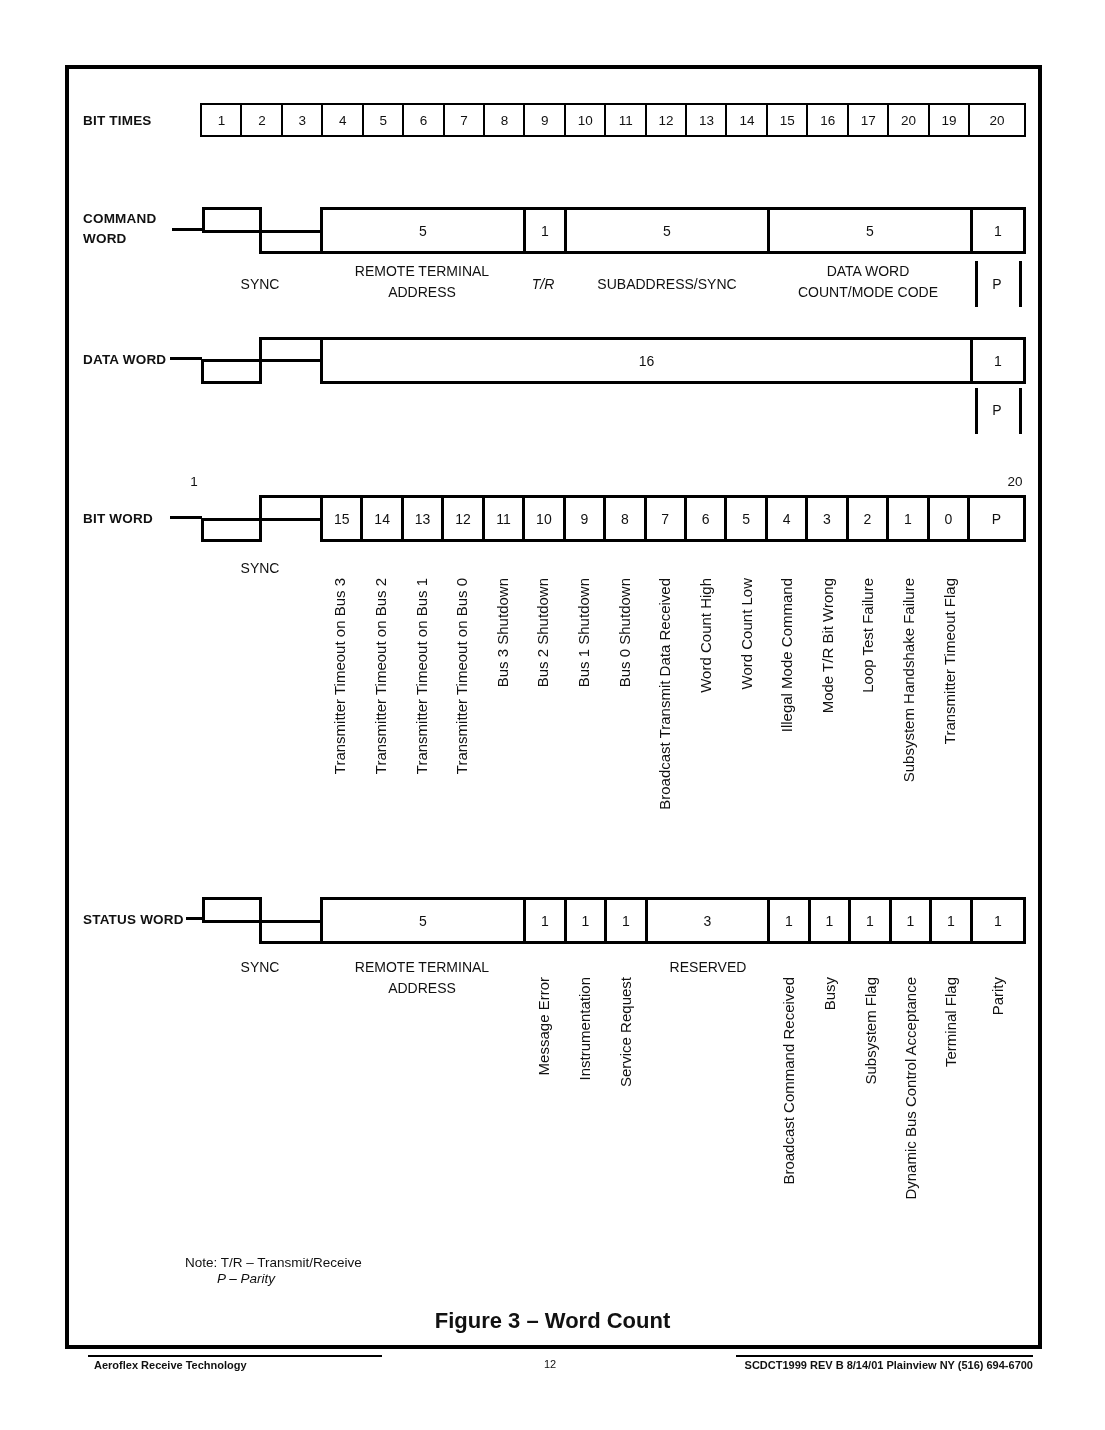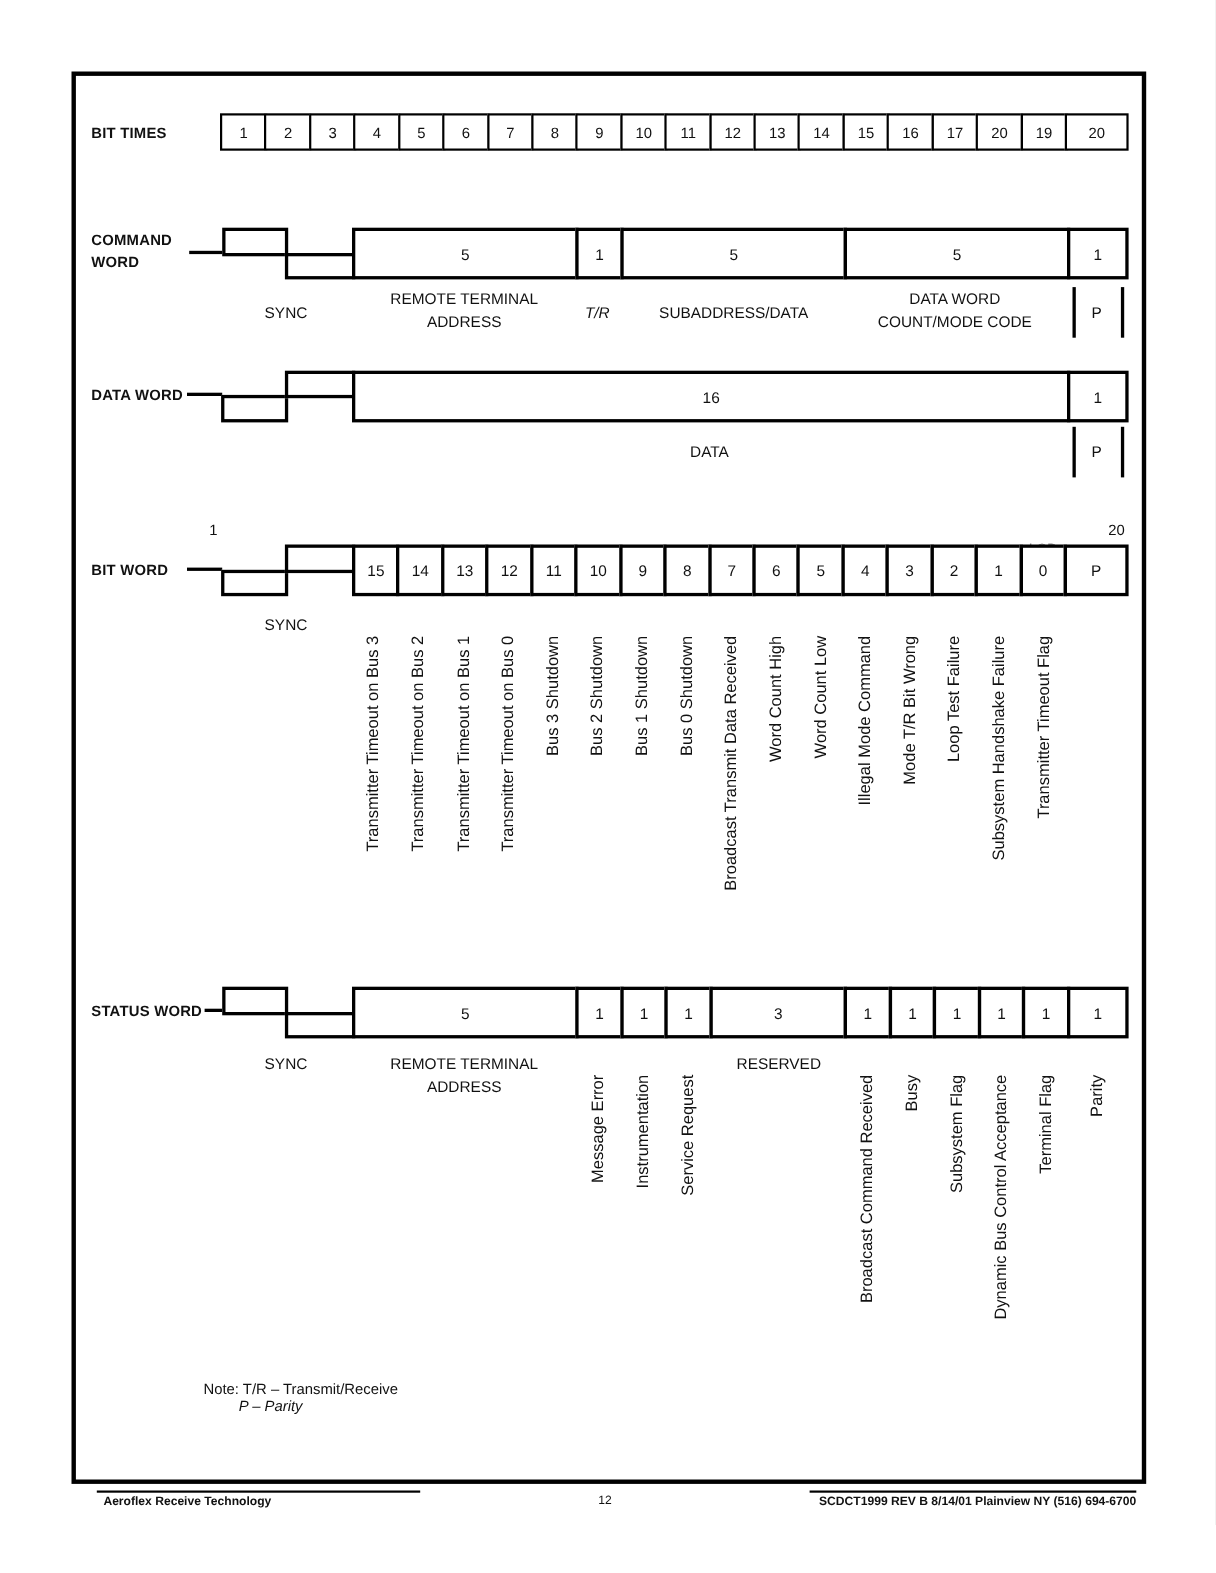--- a/index.html
+++ b/index.html
@@ -103,38 +103,37 @@
       <div class="cell">5</div>
       <div class="cell">5</div>
       <div class="cell">1</div>
     </div>
   <div class="flabel" style="left:210px;top:274px;width:100px;">SYNC</div>
   <div class="flabel" style="left:322px;top:261px;width:200px;">
     <div>REMOTE TERMINAL</div>
     <div>ADDRESS</div>
   </div>
   <div class="flabel" style="left:493px;top:274px;width:100px;font-style:italic;">T/R</div>
-  <div class="flabel" style="left:567px;top:274px;width:200px;">SUBADDRESS/DATA</div>
+  <div class="flabel" style="left:567px;top:274px;width:200px;">SUBADDRESS/SYNC</div>
   <div class="flabel" style="left:768px;top:261px;width:200px;">
     <div>DATA WORD</div>
     <div>COUNT/MODE CODE</div>
   </div>
   <div class="tick" style="left:975px;top:261px;"></div>
   <div class="flabel" style="left:967px;top:274px;width:60px;">P</div>
   <div class="tick" style="left:1019px;top:261px;"></div>
 
   <div class="rowlabel" style="left:83px;top:350px;">DATA WORD</div>
   <div class="hline" style="left:170px;top:357px;width:32px;"></div>
   <div class="sync" style="left:201px;top:359px;width:61px;height:25px;"></div>
   <div class="sync" style="left:259px;top:337px;width:64px;height:25px;"></div>
   <div class="boxrow data-row">
     <div class="cell">16</div>
     <div class="cell">1</div>
   </div>
-  <div class="flabel" style="left:445px;top:400px;width:400px;">DATA</div>
   <div class="tick" style="left:975px;top:388px;"></div>
   <div class="flabel" style="left:967px;top:400px;width:60px;">P</div>
   <div class="tick" style="left:1019px;top:388px;"></div>
 
   <div class="marker" style="left:186px;top:474px;width:16px;">1</div>
   <div class="marker" style="left:918px;top:492px;width:60px;">LSB</div>
   <div class="marker" style="left:985px;top:474px;width:60px;">20</div>
   <div class="rowlabel" style="left:83px;top:509px;text-align:center;">BIT WORD</div>
   <div class="hline" style="left:170px;top:516px;width:32px;"></div>
   <div class="sync" style="left:201px;top:518px;width:61px;height:24px;"></div>
@@ -242,19 +241,20 @@
   <span class="vtext abs" style="left:617px;top:977px;">Service Request</span>
   <span class="vtext abs" style="left:780px;top:977px;">Broadcast Command Received</span>
   <span class="vtext abs" style="left:821px;top:977px;">Busy</span>
   <span class="vtext abs" style="left:862px;top:977px;">Subsystem Flag</span>
   <span class="vtext abs" style="left:902px;top:977px;">Dynamic Bus Control Acceptance</span>
   <span class="vtext abs" style="left:942px;top:977px;">Terminal Flag</span>
   <span class="vtext abs" style="left:989px;top:977px;">Parity</span>
 
   <div class="note" style="left:185px;top:1254px;">Note:  T/R – Transmit/Receive</div>
   <div class="note" style="left:217px;top:1270px;font-style:italic;">P – Parity</div>
+  <div class="caption">Figure 3 – Word Count</div>
 
   <div class="rule" style="left:88px;top:1355px;width:294px;"></div>
   <div class="foot" style="left:94px;top:1358px;">Aeroflex Receive Technology</div>
   <div class="foot" style="left:500px;top:1357px;width:100px;text-align:center;font-weight:normal;">12</div>
   <div class="rule" style="left:736px;top:1355px;width:297px;"></div>
   <div class="foot" style="left:633px;top:1358px;width:400px;text-align:right;">SCDCT1999 REV B 8/14/01  Plainview NY (516) 694-6700</div>
 </div>
 
 </body></html>

